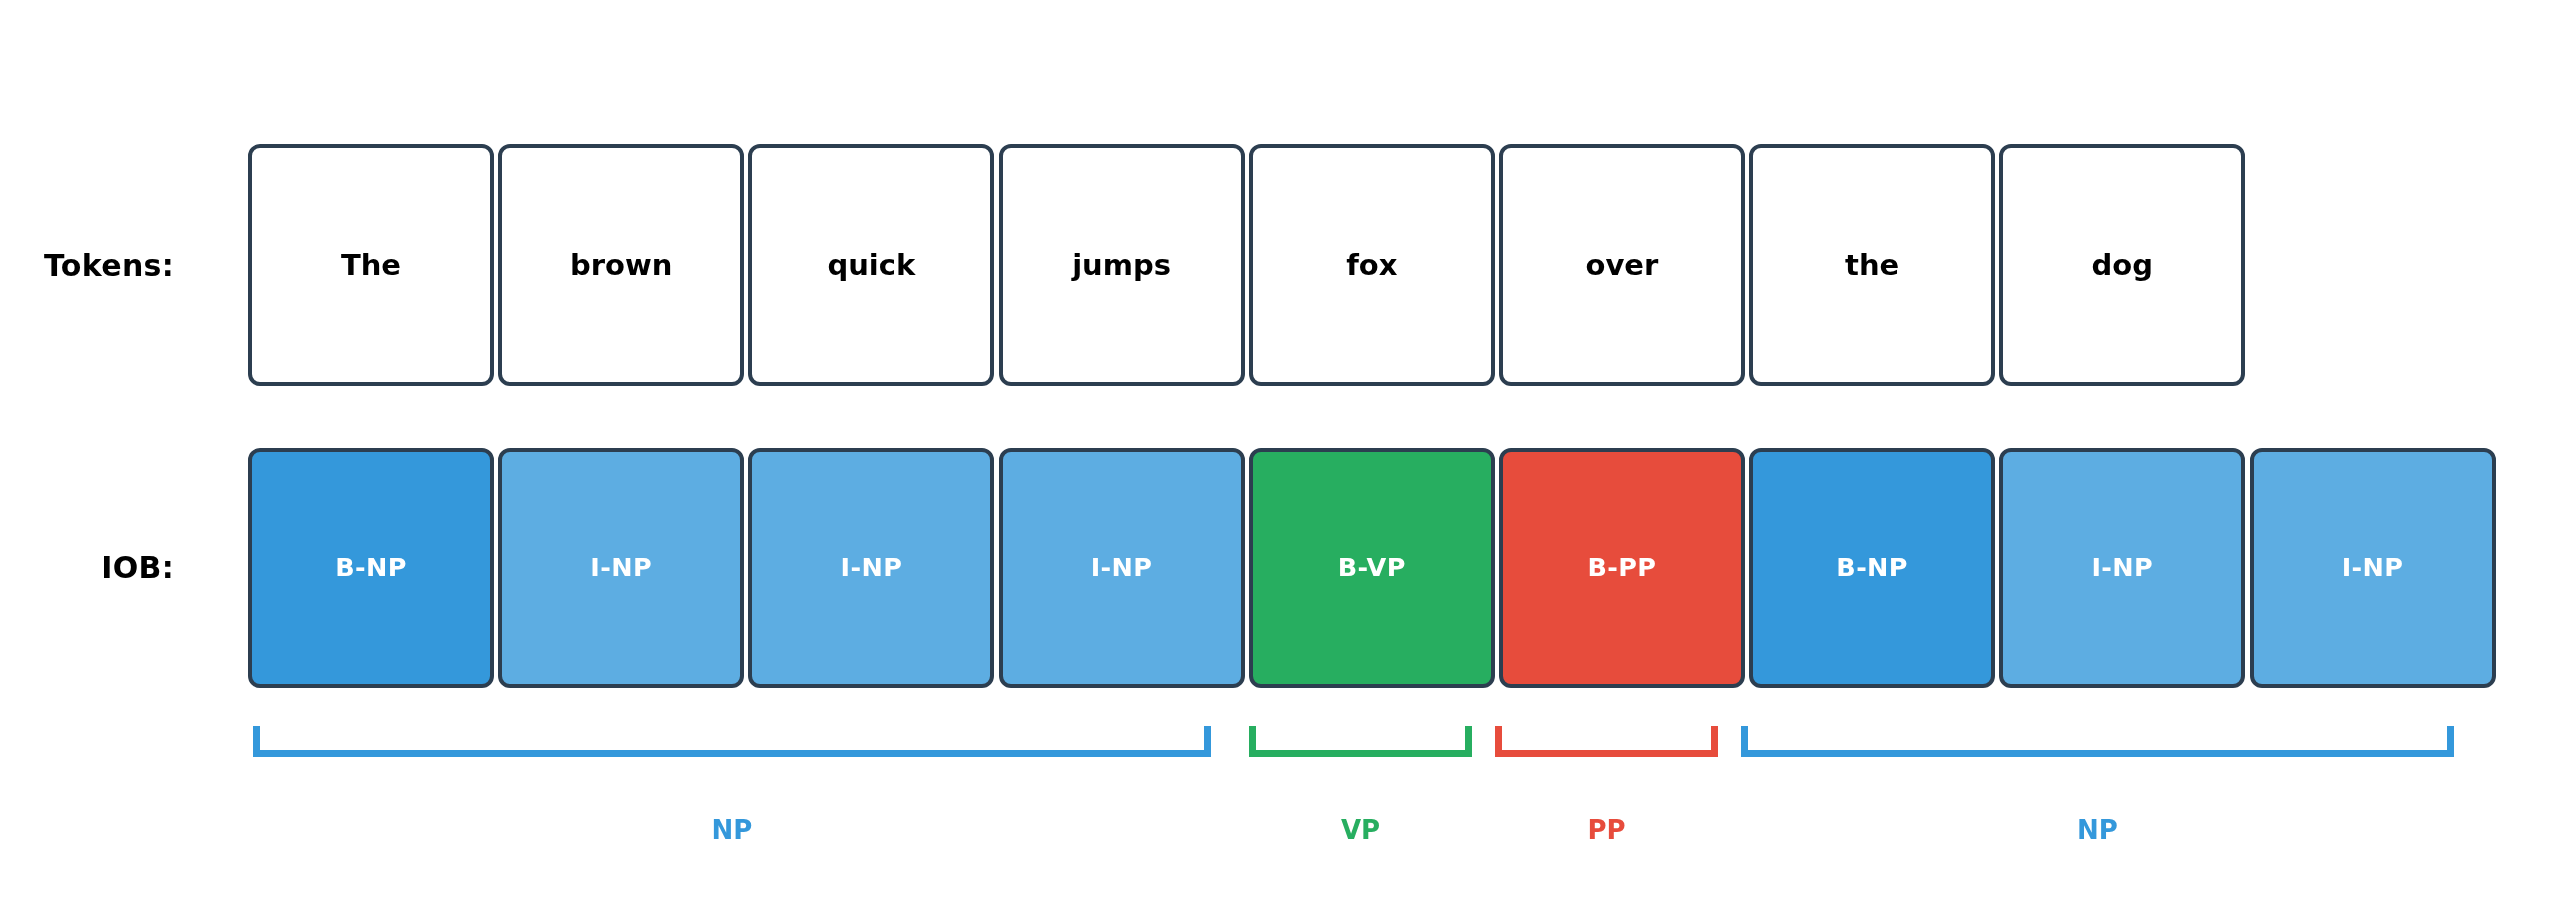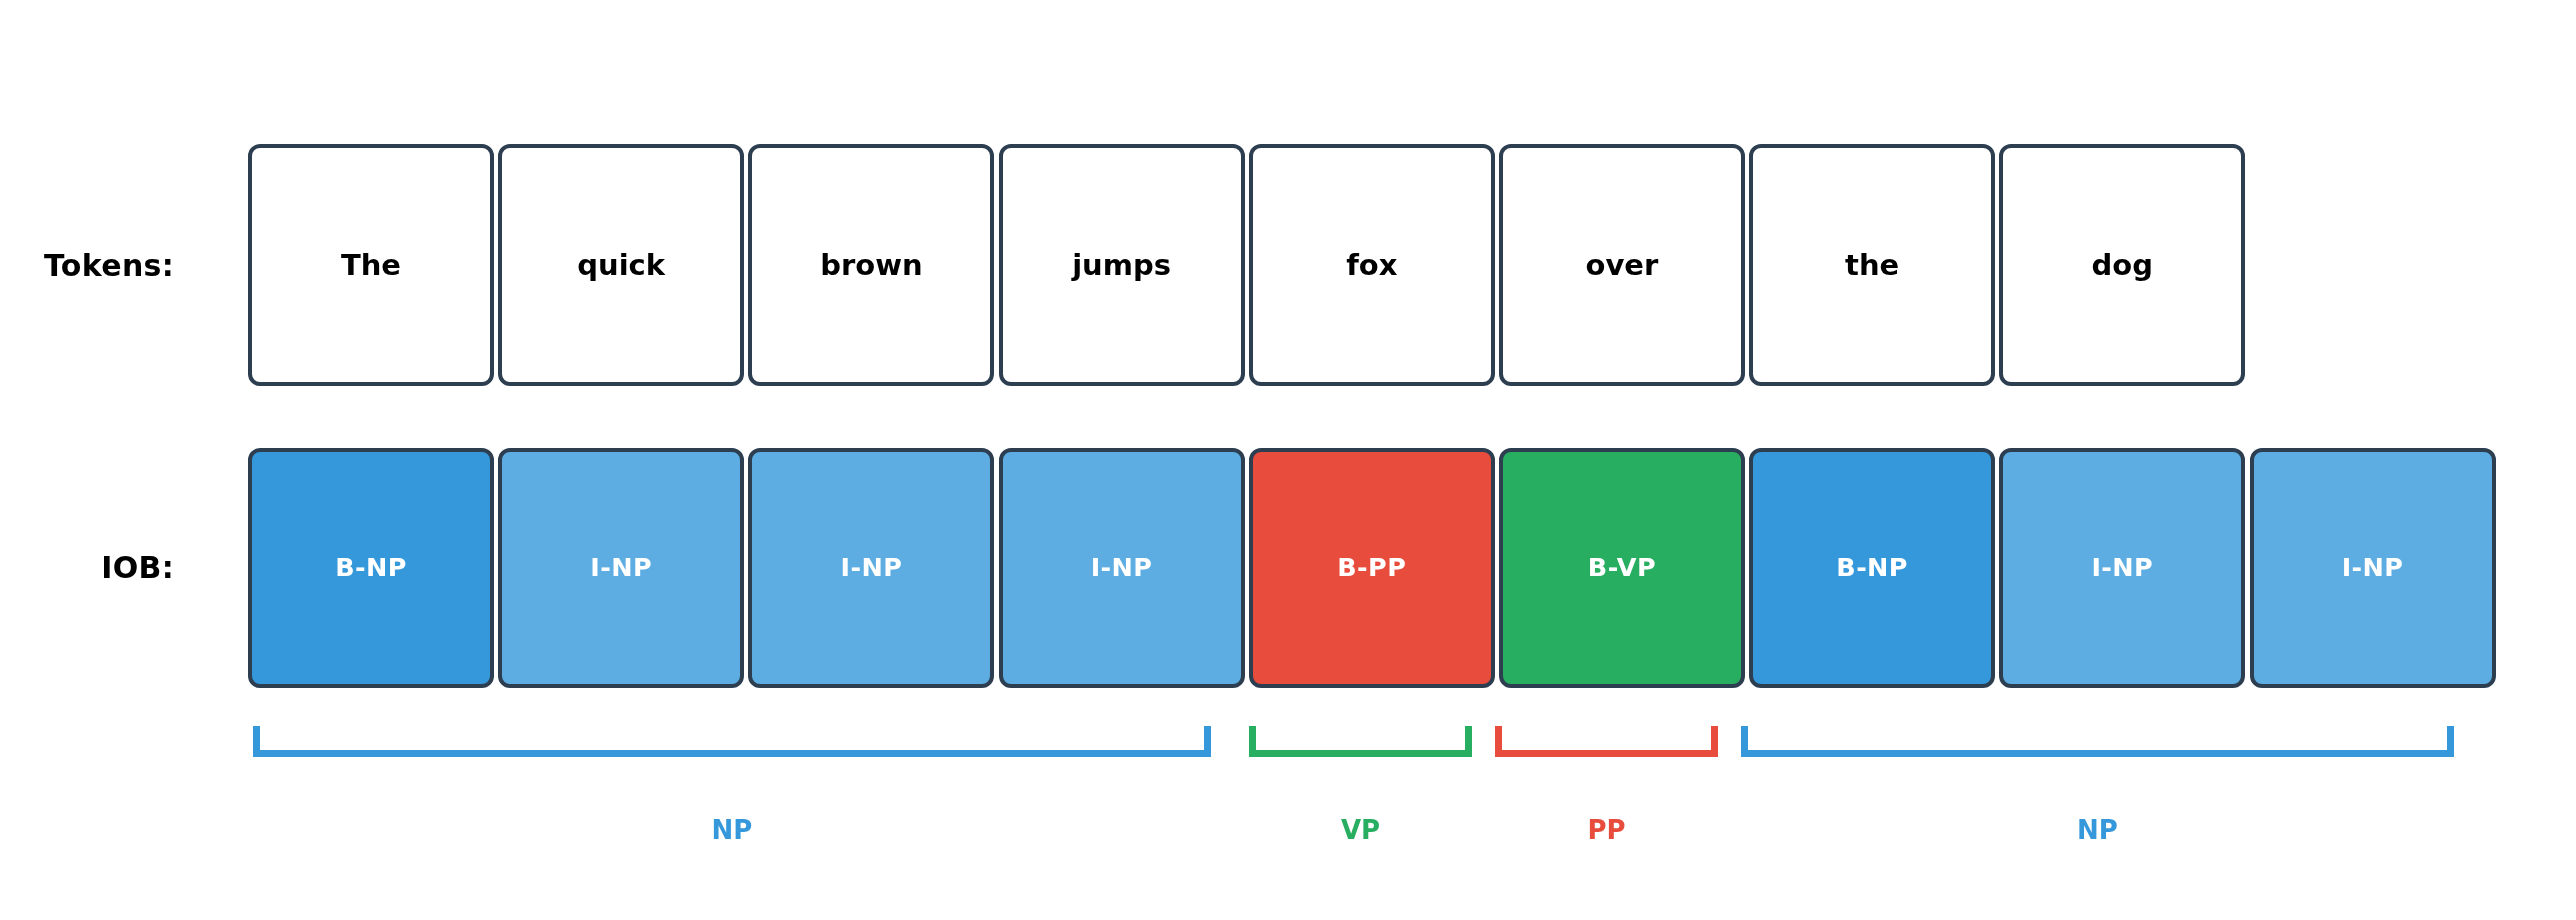--- a/index.html
+++ b/index.html
@@ -100,36 +100,36 @@
 <body>
 
 <div id="stage">
 
   <div class="row-label tokens">Tokens:</div>
 
   <div class="row-label iob">IOB:</div>
 
   <div class="cell-row tokens-row" id="tokens-row">
       <div class="cell token">The</div>
+      <div class="cell token">brown</div>
       <div class="cell token">quick</div>
-      <div class="cell token">brown</div>
       <div class="cell token">jumps</div>
       <div class="cell token">fox</div>
       <div class="cell token">over</div>
       <div class="cell token">the</div>
       <div class="cell token">dog</div>
     </div>
 
   <div class="cell-row iob-row" id="iob-row">
       <div class="cell tag" style="background: rgb(52, 152, 219);">B-NP</div>
       <div class="cell tag" style="background: rgb(93, 173, 226);">I-NP</div>
       <div class="cell tag" style="background: rgb(93, 173, 226);">I-NP</div>
       <div class="cell tag" style="background: rgb(93, 173, 226);">I-NP</div>
+      <div class="cell tag" style="background: rgb(39, 174, 96);">B-VP</div>
       <div class="cell tag" style="background: rgb(231, 76, 60);">B-PP</div>
-      <div class="cell tag" style="background: rgb(39, 174, 96);">B-VP</div>
       <div class="cell tag" style="background: rgb(52, 152, 219);">B-NP</div>
       <div class="cell tag" style="background: rgb(93, 173, 226);">I-NP</div>
       <div class="cell tag" style="background: rgb(93, 173, 226);">I-NP</div>
     </div>
 
   <div class="bracket-layer" id="bracket-layer">
       <div class="bracket" style="left: 253px; width: 958px; color: rgb(52, 152, 219);"></div>
       <div class="bracket-label" style="left: 253px; width: 958px; color: rgb(52, 152, 219);">NP</div>
       <div class="bracket" style="left: 1249px; width: 223px; color: rgb(39, 174, 96);"></div>
       <div class="bracket-label" style="left: 1249px; width: 223px; color: rgb(39, 174, 96);">VP</div>

